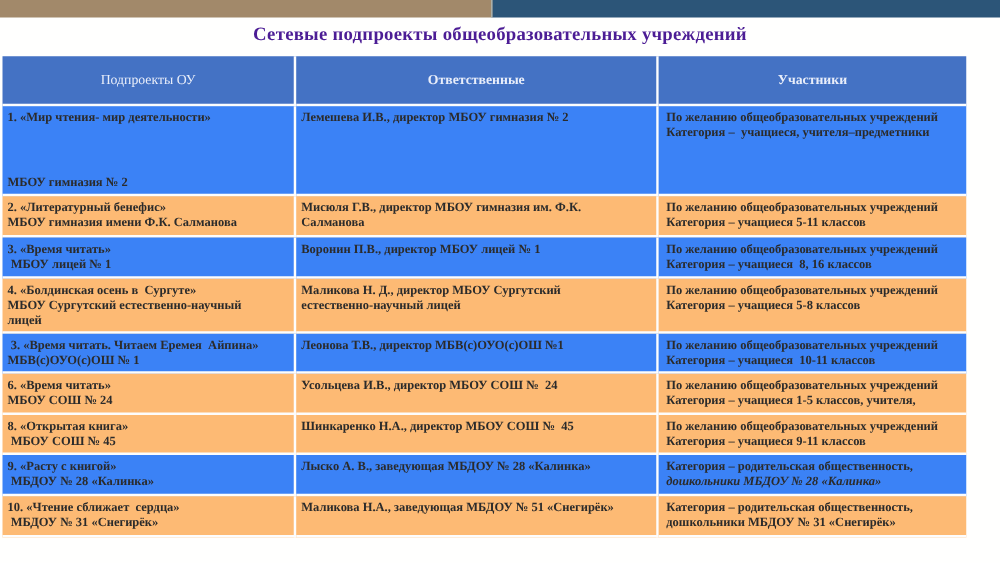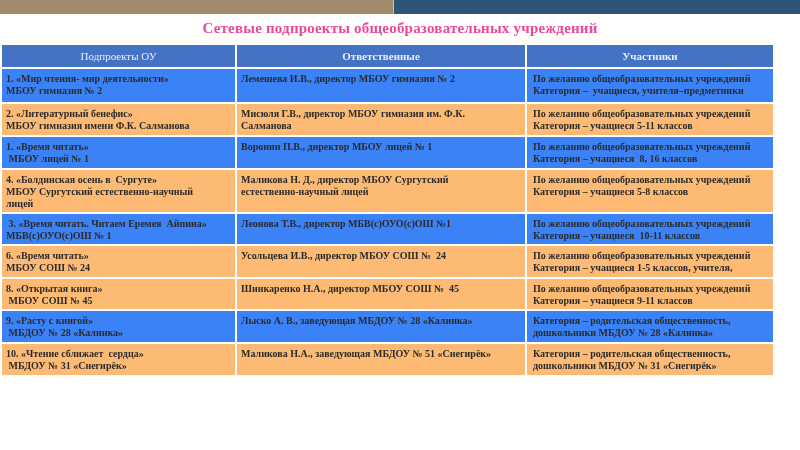--- a/index.html
+++ b/index.html
@@ -5,34 +5,34 @@
   * { box-sizing: border-box; margin: 0; padding: 0; }
   html, body { width: 800px; height: 450px; background: #fffffe; overflow: hidden; }
   body { position: relative; font-family: "Liberation Serif", "DejaVu Serif", serif; }
 
   .top-bar { position: absolute; left: 0; top: 0; width: 800px; height: 14px; display: flex; }
   .top-bar .seg-gold { width: 393px; height: 100%; background: #a2896a; }
   .top-bar .seg-blue { flex: 1; height: 100%; background: #2c5578; border-left: 1px solid #c9c2b0; }
 
   .title {
     position: absolute; left: 0; top: 20px; width: 800px; text-align: center;
-    font-weight: bold; font-size: 15px; color: #ec4899; letter-spacing: 0.2px;
+    font-weight: bold; font-size: 15px; color: #4c1d95; letter-spacing: 0.2px;
   }
 
   table.grid {
     position: absolute; left: 2px; top: 45px; width: 771px;
     border-collapse: separate; border-spacing: 0;
     table-layout: fixed;
   }
   table.grid col.c1 { width: 235px; }
   table.grid col.c2 { width: 290px; }
   table.grid col.c3 { width: 246px; }
 
   table.grid th {
-    background: #4472c4; color: #e9eefa; height: 24px;
+    background: #4472c4; color: #e9eefa; height: 40px;
     font-size: 11px; font-weight: normal; text-align: center; vertical-align: middle;
     border-right: 2px solid #fdfdfd; border-bottom: 2px solid #fdfdfd;
   }
   table.grid th.bold { font-weight: bold; }
   table.grid th:last-child { border-right: none; }
 
   table.grid td {
     font-size: 10px; font-weight: bold; color: #2b2b2b; line-height: 12px;
     vertical-align: top; padding: 4px 4px 2px 4px;
     border-right: 2px solid #fdfdfd; border-bottom: 2px solid #fdfdfd;
@@ -62,21 +62,21 @@
     <tr>
       <th>Подпроекты ОУ</th>
       <th class="bold">Ответственные</th>
       <th class="bold">Участники</th>
     </tr>
   </thead>
   <tbody id="tbody">
       <tr class="odd" style="height: 35px;">
         <td class="c1">
           <div style="white-space: pre;">1. «Мир чтения- мир деятельности»</div>
-          <div style="white-space: pre;">МБОУ гимназия № 2</div>
+          <div style="white-space: pre; margin-top: 40px;">МБОУ гимназия № 2</div>
         </td>
         <td class="c2">
           <div style="white-space: pre;">Лемешева И.В., директор МБОУ гимназия № 2</div>
         </td>
         <td class="c3">
           <div style="white-space: pre;">По желанию общеобразовательных учреждений</div>
           <div style="white-space: pre;">Категория –  учащиеся, учителя–предметники</div>
         </td>
       </tr>
       <tr class="even" style="height: 33px;">
@@ -88,21 +88,21 @@
           <div style="white-space: pre;">Мисюля Г.В., директор МБОУ гимназия им. Ф.К.</div>
           <div style="white-space: pre;">Салманова</div>
         </td>
         <td class="c3">
           <div style="white-space: pre;">По желанию общеобразовательных учреждений</div>
           <div style="white-space: pre;">Категория – учащиеся 5-11 классов</div>
         </td>
       </tr>
       <tr class="odd" style="height: 33px;">
         <td class="c1">
-          <div style="white-space: pre;">1. «Время читать»</div>
+          <div style="white-space: pre;">3. «Время читать»</div>
           <div style="white-space: pre;"> МБОУ лицей № 1</div>
         </td>
         <td class="c2">
           <div style="white-space: pre;">Воронин П.В., директор МБОУ лицей № 1</div>
         </td>
         <td class="c3">
           <div style="white-space: pre;">По желанию общеобразовательных учреждений</div>
           <div style="white-space: pre;">Категория – учащиеся  8, 16 классов</div>
         </td>
       </tr>
@@ -163,21 +163,21 @@
       <tr class="odd" style="height: 33px;">
         <td class="c1">
           <div style="white-space: pre;">9. «Расту с книгой»</div>
           <div style="white-space: pre;"> МБДОУ № 28 «Калинка»</div>
         </td>
         <td class="c2">
           <div style="white-space: pre;">Лыско А. В., заведующая МБДОУ № 28 «Калинка»</div>
         </td>
         <td class="c3">
           <div style="white-space: pre;">Категория – родительская общественность,</div>
-          <div style="white-space: pre;">дошкольники МБДОУ № 28 «Калинка»</div>
+          <div style="white-space: pre; font-style: italic;">дошкольники МБДОУ № 28 «Калинка»</div>
         </td>
       </tr>
       <tr class="even" style="height: 33px;">
         <td class="c1">
           <div style="white-space: pre;">10. «Чтение сближает  сердца»</div>
           <div style="white-space: pre;"> МБДОУ № 31 «Снегирёк»</div>
         </td>
         <td class="c2">
           <div style="white-space: pre;">Маликова Н.А., заведующая МБДОУ № 51 «Снегирёк»</div>
         </td>

